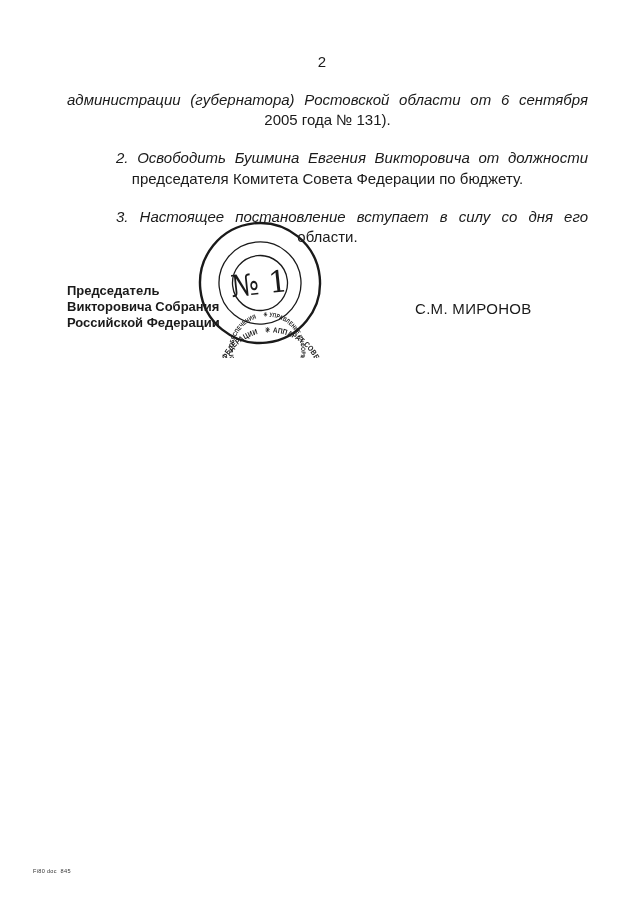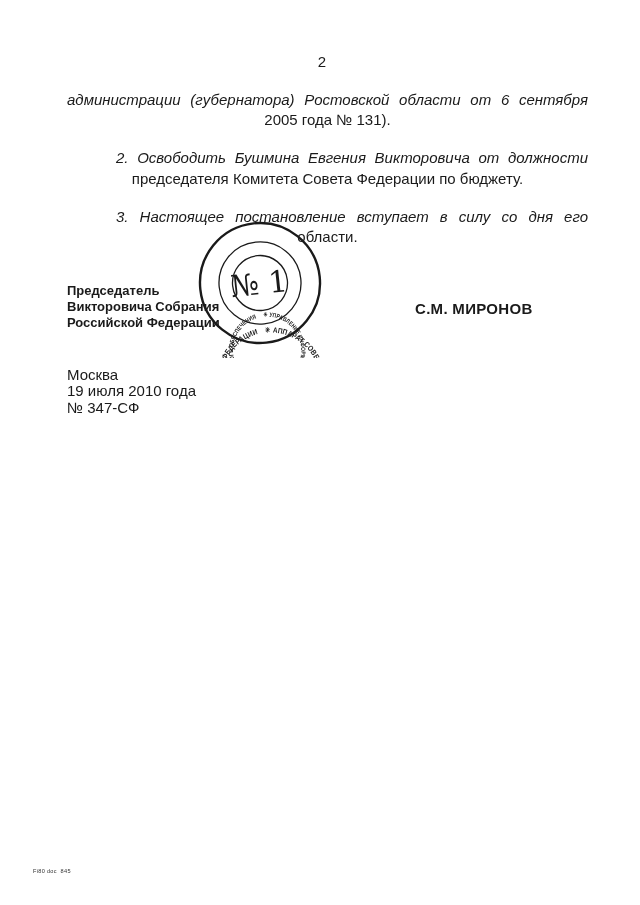--- a/index.html
+++ b/index.html
@@ -25,21 +25,21 @@
   .tline{text-align:center;white-space:normal;}
   .tline.just{text-align:justify;text-align-last:justify;font-style:italic;}
   .tline.ind{padding-left:49px;margin-top:18px;}
 
   .sigblock{
     position:absolute;left:67px;top:255px;
     font-size:13px;line-height:16.2px;font-weight:bold;margin-top:28px;
   }
   .signame{
     position:absolute;left:415px;top:300px;
-    font-size:15px;font-weight:bold;letter-spacing:.3px;
+    font-size:15px;font-weight:normal;letter-spacing:.3px;
   }
 
   .stamp{
     position:absolute;left:185px;top:208px;width:150px;height:150px;
   }
 
   .datebk{
     position:absolute;left:67px;top:367px;
     font-size:15px;line-height:16.4px;
   }
@@ -87,21 +87,16 @@
       <text font-size="7.6" font-weight="bold" letter-spacing="0.2" fill="#1a1a1a">
         <textPath href="#rOut" textLength="306" lengthAdjust="spacingAndGlyphs">✳ АППАРАТ СОВЕТА ФЕДЕРАЦИИ ФЕДЕРАЛЬНОГО СОБРАНИЯ РОССИЙСКОЙ ФЕДЕРАЦИИ</textPath>
       </text>
       <text font-size="6.2" font-weight="bold" letter-spacing="0.2" fill="#1a1a1a">
         <textPath href="#rIn" textLength="206" lengthAdjust="spacingAndGlyphs">✳ УПРАВЛЕНИЕ ИНФОРМАЦИОННОГО И ДОКУМЕНТАЦИОННОГО ОБЕСПЕЧЕНИЯ</textPath>
       </text>
       <text y="11" x="-1" text-anchor="middle" font-size="30" font-family="DejaVu Serif, serif" fill="#1a1a1a">№ 1</text>
     </g>
   </svg>
 
-  <div class="datebk">
-    <div>Москва</div>
-    <div>19 июля 2010 года</div>
-    <div>№ 347-СФ</div>
-  </div>
 
   <div class="footnote">Fi80 doc  845</div>
 
 </div>
 
 </body></html>

